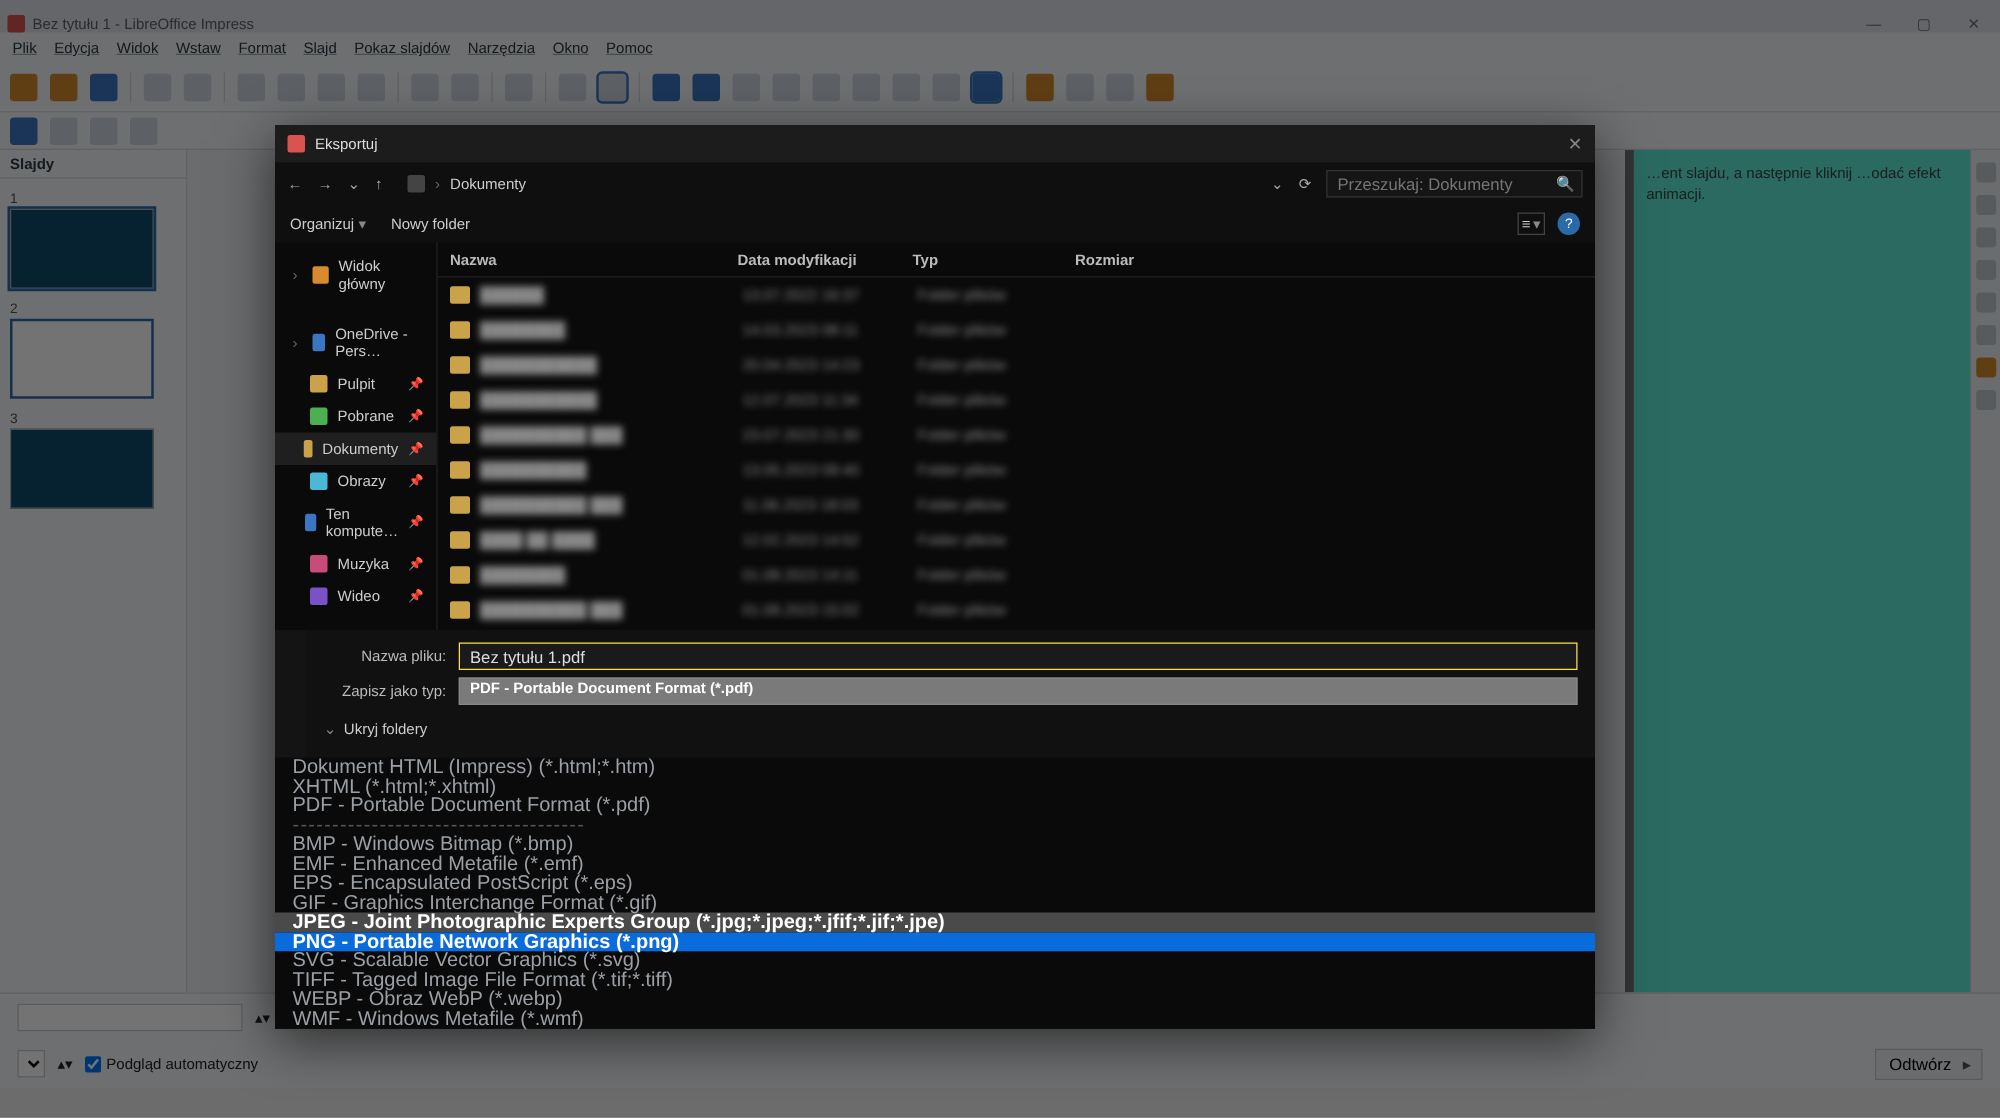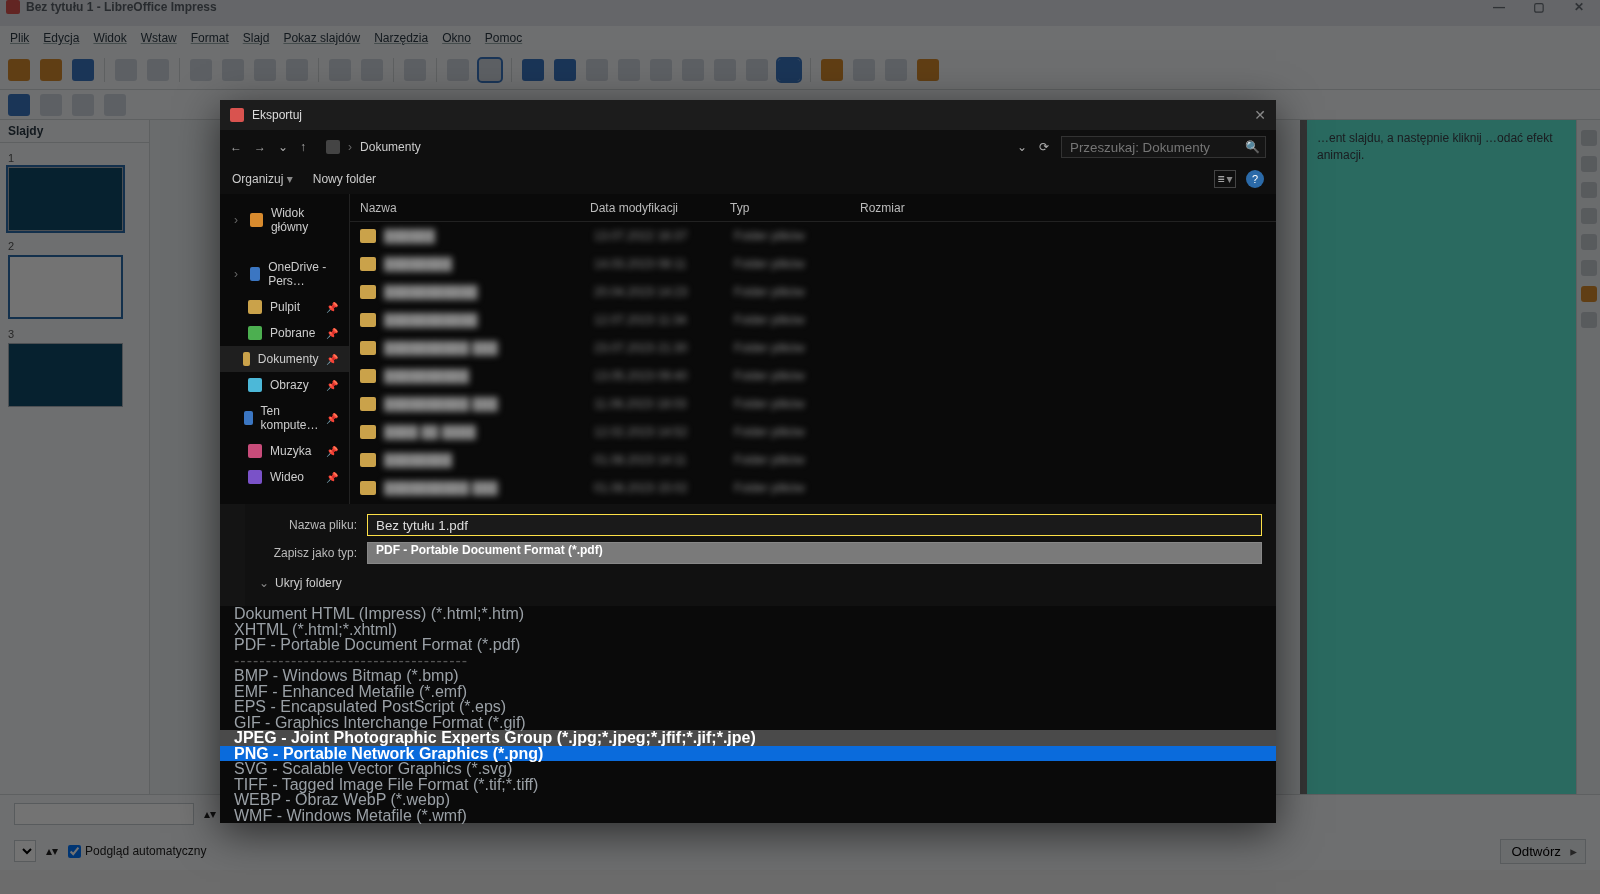--- a/index.html
+++ b/index.html
@@ -2,21 +2,21 @@
 <html><head>
 <meta charset="utf-8">
 <style>
   * { margin: 0; padding: 0; box-sizing: border-box; }
   html, body { width: 1600px; height: 894px; overflow: hidden; font-family: "Segoe UI", Tahoma, sans-serif; font-size: 12px; background: #f0f0f0; color: #222; }
 
   
   .app        { position: absolute; inset: 0; }
   .dim        { position: absolute; inset: 0; background: rgba(0,0,0,.55); z-index: 50; }
 
-  .titlebar   { height: 26px; background: #dfe3e8; display: flex; align-items: flex-start; padding: 0 6px; gap: 6px; color: #5a6068; font-weight: bold; }
+  .titlebar   { height: 26px; background: #dfe3e8; display: flex; align-items: flex-end; padding: 0 6px; gap: 6px; color: #5a6068; }
   .titlebar .logo { width: 14px; height: 14px; background: #d9534f; border-radius: 2px; }
   .winbtns    { margin-left: auto; display: flex; gap: 10px; color: #6a7078; }
   .winbtns span { width: 30px; text-align: center; }
 
   .menubar    { height: 24px; background: #f4f6f8; display: flex; align-items: center; gap: 14px; padding: 0 10px; color: #2b3944; }
   .menubar span { text-decoration: underline; text-decoration-color: #9aa; }
 
   .toolbar    { height: 40px; background: #f4f6f8; border-bottom: 1px solid #d0d4d8; display: flex; align-items: center; gap: 10px; padding: 0 8px; }
   .tb-ico     { width: 22px; height: 22px; background: #cfd6dd; border-radius: 3px; }
   .tb-ico.blue{ background: #3b76c2; }
@@ -91,21 +91,21 @@
   .dlg-side .item.active{ background:#1f1f1f; }
   .dlg-side .item .ico{ width:14px; height:14px; border-radius:2px; }
   .ico-home{ background:#d88b2e; } .ico-cloud{ background:#3b76c2; } .ico-fold{ background:#caa24a; }
   .ico-dl{ background:#4caf50; } .ico-img{ background:#4cb8d8; } .ico-pc{ background:#3b76c2; }
   .ico-mus{ background:#c84c7a; } .ico-vid{ background:#7a52c8; }
   .dlg-side .item .pin{ margin-left:auto; color:#666; font-size:10px; }
   .dlg-side .chev{ color:#666; padding:0 4px; }
 
   .dlg-list   { flex:1; }
   .lst-hdr    { display:flex; height:28px; align-items:center; border-bottom:1px solid #222; color:#bbb; }
-  .lst-hdr div{ padding:0 10px; }
+  .lst-hdr div{ padding:0 10px;font-weight:bold; }
   .col-n{ width:230px; } .col-d{ width:140px; } .col-t{ width:130px; } .col-s{ width:120px; }
   .lst-rows   { height:280px; overflow:hidden; }
   .lst-row    { display:flex; align-items:center; height:28px; }
   .lst-row .fico{ width:16px; height:14px; background:#caa24a; border-radius:2px; margin:0 8px 0 10px; }
   .lst-row .cell{ color:#888; }
   .blurred    { filter: blur(3px); color:#999; }
   .lst-row .cell.col-n{ width:210px; display:inline-block; }
   .lst-row .cell.col-d{ width:140px; display:inline-block; }
   .lst-row .cell.col-t{ width:130px; display:inline-block; }
 

